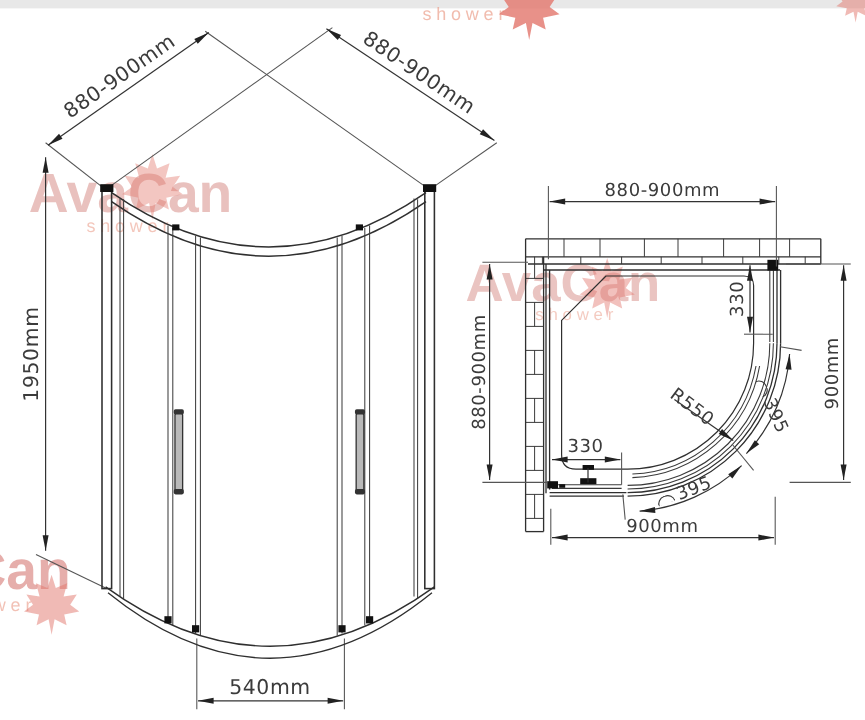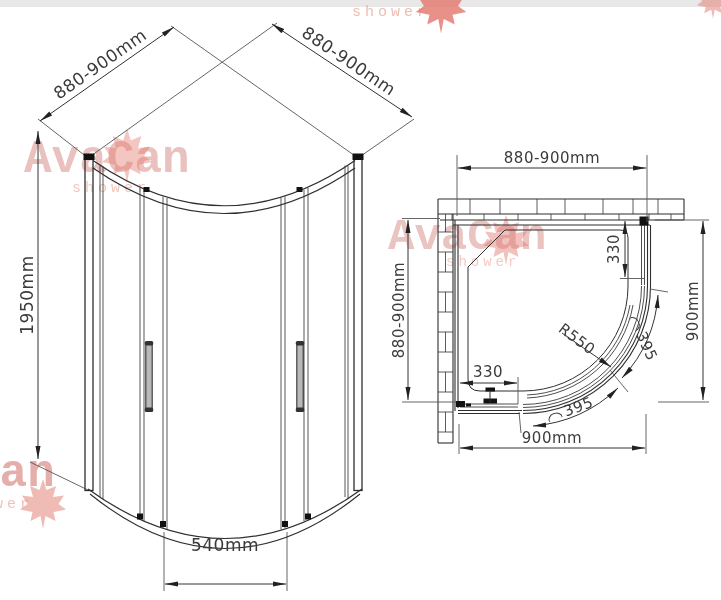--- a/index.html
+++ b/index.html
@@ -1,19 +1,19 @@
 <!DOCTYPE html>
 <html><head>
 <meta charset="utf-8">
 <style>
   html,body{margin:0;padding:0;background:#fff;}
   #stage{position:relative;width:721px;height:600px;overflow:hidden;background:#fff;
          font-family:"DejaVu Sans",sans-serif;}
   #topband{position:absolute;left:0;top:0;width:721px;height:7px;background:#e8e8e8;z-index:0;}
-  .wm{position:absolute;z-index:1;white-space:nowrap;font-family:Liberation Mono, monospace;}
+  .wm{position:absolute;z-index:1;white-space:nowrap;font-family:Liberation Sans, sans-serif;}
   .wm-brand{font-weight:700;}
   .wm-sub{letter-spacing:4px;}
   #drawing{position:absolute;left:0;top:0;z-index:2;}
   .dim{position:absolute;z-index:3;white-space:nowrap;color:#3b3b3b;letter-spacing:.5px;
        font-family:"DejaVu Sans",sans-serif;display:inline-flex;align-items:center;gap:2px;}
   .f17{font-size:17px;}
   .f15{font-size:15px;}
   .arcsym{display:inline-block;width:13px;height:6px;border:1.4px solid #3b3b3b;border-bottom:none;
           border-radius:13px 13px 0 0;margin-right:1px;}
 </style>
@@ -234,21 +234,21 @@
     </div>
 
   <div class="dim f17" style="left:349px;top:61px;transform:translate(-50%,-50%) rotate(34deg);">
     <span>880-900mm</span>
     </div>
 
   <div class="dim f17" style="left:27px;top:295px;transform:translate(-50%,-50%) rotate(-90deg);">
     <span>1950mm</span>
     </div>
 
-  <div class="dim f17" style="left:225px;top:545px;transform:translate(-50%,-50%);">
+  <div class="dim f17" style="left:225px;top:573px;transform:translate(-50%,-50%);">
     <span>540mm</span>
     </div>
 
   <div class="dim f15" style="left:552px;top:158px;transform:translate(-50%,-50%);">
     <span>880-900mm</span>
     </div>
 
   <div class="dim f15" style="left:399px;top:310px;transform:translate(-50%,-50%) rotate(-90deg);">
     <span>880-900mm</span>
     </div>

